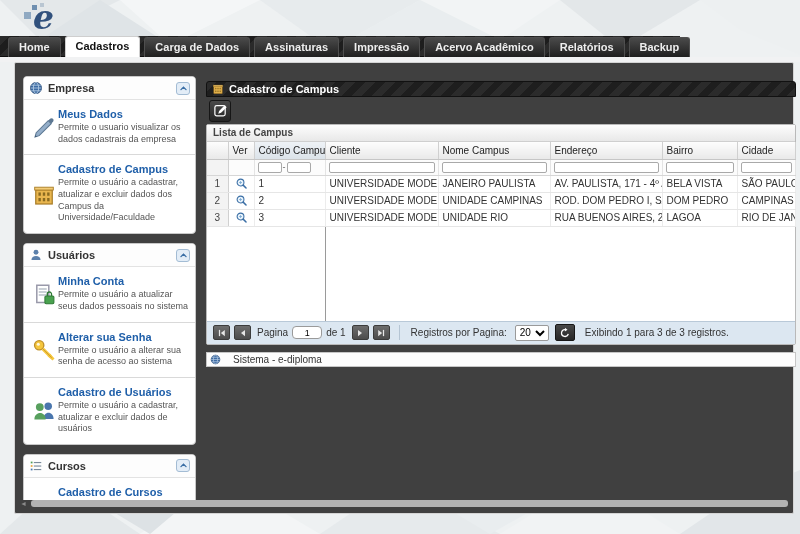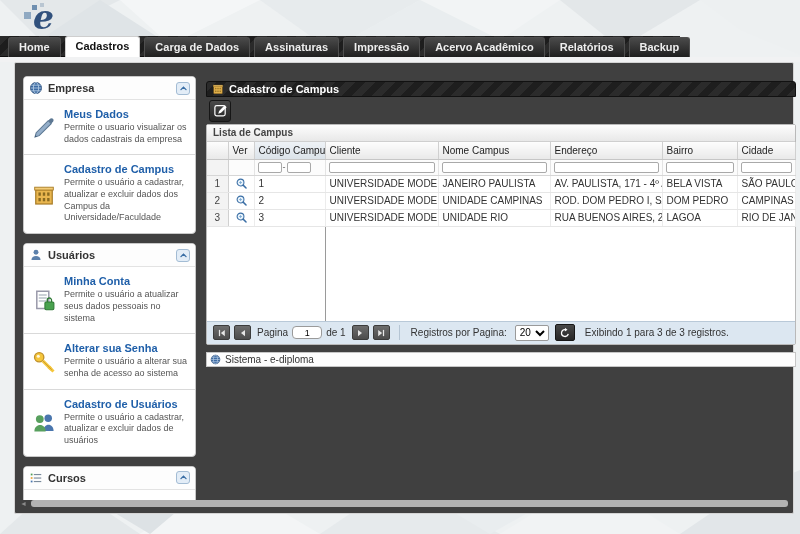--- a/index.html
+++ b/index.html
@@ -22,21 +22,21 @@
   .tab.active{background:#fff;color:#111;border-color:#cfcfcf;height:21px}
   .substrip{position:absolute;left:0;top:57px;width:800px;height:5px;background:#f1f2f3;z-index:1}
   
   .frame{position:absolute;left:14px;top:62px;width:780px;height:452px;background:#404040;border:1px solid #d4d4d4;border-radius:2px;z-index:1}
   
   .sidebar{position:absolute;left:8px;top:13px;width:173px;height:424px;overflow:hidden}
   .sb-section{background:#fff;border:1px solid #c8c8c8;border-radius:4px;margin-bottom:9px;overflow:hidden}
   .sb-head{display:flex;align-items:center;gap:5px;padding:4px 5px;border-bottom:1px solid #e3e3e3;background:#fdfdfd}
   .sb-title{font-size:11px;font-weight:bold;color:#333;flex:1}
   .collapse-btn{width:14px;height:13px;border:1px solid #a3bcd4;border-radius:3px;background:#e3edf7;display:flex;align-items:center;justify-content:center;cursor:pointer}
-  .sb-item{display:flex;gap:6px;padding:8px 6px 9px}
+  .sb-item{display:flex;gap:0;padding:8px 6px 9px}
   .sb-item + .sb-item{border-top:1px solid #d9d9d9}
   .sb-ic{flex:0 0 28px;display:flex;justify-content:center;padding-top:2px}
   .sb-link{font-size:11px;font-weight:bold;color:#1f5fa9;cursor:pointer;margin-bottom:2px}
   .sb-desc{font-size:9px;color:#555;line-height:1.3}
   
   .main{position:absolute;left:191px;top:18px;width:590px}
   .titlebar{height:16px;border-radius:3px 3px 0 0;display:flex;align-items:center;gap:5px;padding:0 5px;
     background:repeating-linear-gradient(135deg,#2b2b2b 0 7px,#1e1e1e 7px 14px);border:1px solid #111}
   .titlebar .pt{font-size:11px;font-weight:bold;color:#fff}
   .toolbar{height:27px;display:flex;align-items:center}
@@ -67,21 +67,21 @@
   .pgbtn{width:17px;height:15px;border-radius:2px;border:1px solid #3c3c3c;background:linear-gradient(#6d6d6d,#4c4c4c);
     display:flex;align-items:center;justify-content:center;margin:0 2px;cursor:pointer}
   .pg-label{margin:0 4px;white-space:nowrap}
   .pg-input{width:30px;height:13px;border:1px solid #9a9a9a;border-radius:4px;font-size:9px;text-align:center}
   .sep{width:1px;height:15px;background:#b5c5d4;margin:0 7px}
   .pp-select{height:16px;font-size:10px;border:1px solid #9a9a9a;border-radius:2px;margin-left:4px;background:#fff}
   .refreshbtn{width:20px;height:17px;border-radius:2px;border:1px solid #161616;background:linear-gradient(#484848,#262626);
     display:flex;align-items:center;justify-content:center;margin:0 6px;cursor:pointer}
   .summary{margin-left:4px;white-space:nowrap}
   
-  .statusbar{margin-top:7px;height:15px;background:#fdfdfd;border:1px solid #c6c6c6;display:flex;align-items:center;gap:4px;padding:0 3px}
+  .statusbar{margin-top:7px;height:15px;background:#fdfdfd;border:1px solid #c6c6c6;display:flex;align-items:center;gap:12px;padding:0 3px}
   .statusbar .st{font-size:10px;color:#333}
   
   .hscroll{position:absolute;left:3px;right:3px;bottom:4px;height:10px}
   .hs-arrow{position:absolute;left:2px;top:1px;font-size:7px;color:#8a8a8a}
   .hs-thumb{position:absolute;left:13px;right:2px;top:1px;height:7px;background:#b2b2b2;border-radius:3px;cursor:pointer}
   .icon{display:inline-flex;align-items:center;justify-content:center;line-height:0}
 </style>
 </head>
 <body>
 

